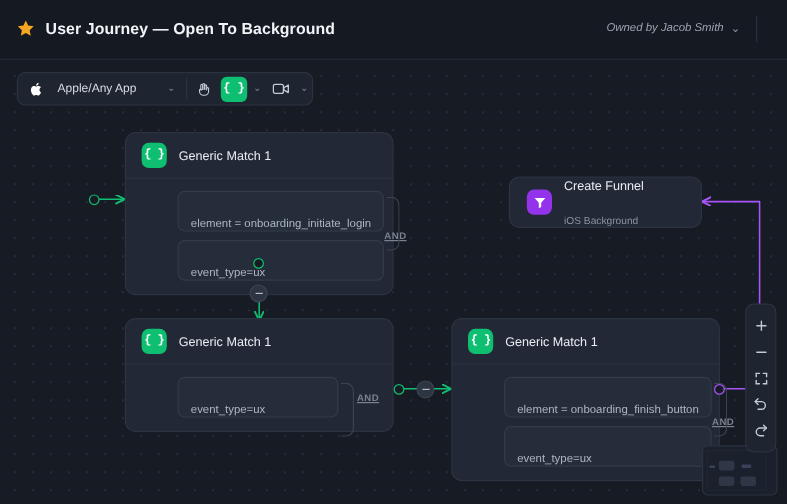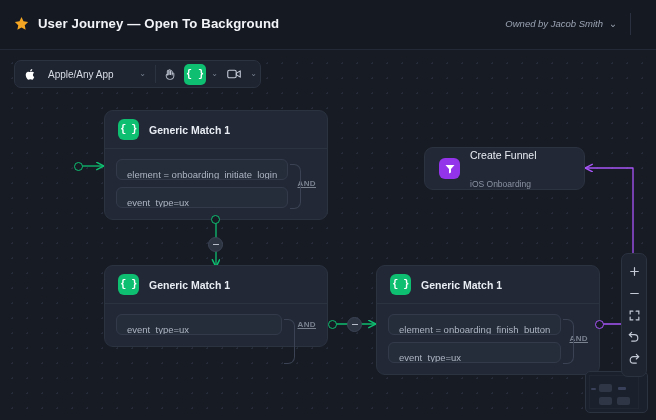--- a/index.html
+++ b/index.html
@@ -124,35 +124,35 @@
     width: 21px; height: 21px; border-radius: 6px;
     display: flex; align-items: center; justify-content: center;
     flex: none;
   }
   .node-badge.green { background: #0fbf71; }
   .node-badge.purple { background: #9333ea; }
   .node-badge .braces {
     color: #fff; font-size: 10px; font-weight: bold;
     font-family: "Liberation Mono", monospace; letter-spacing: -0.5px;
   }
-  .node-title { color: #e8ecf3; font-size: 10.5px; font-weight: 700; }
+  .node-title { color: #e8ecf3; font-size: 10.5px; font-weight: 400; }
   .node-body {
     position: relative;
     padding: 10px 11px 11px 11px;
     display: flex; gap: 0;
   }
   .cond-col { display: flex; flex-direction: column; gap: 7px; flex: 1; }
   .cond-pill {
     background: #252c3a;
     border: 1px solid #333b4b;
     border-radius: 6px;
-    height: 21px; line-height: 22px;
-    padding: 4px 10px;
+    height: 32px; line-height: 22px;
+    padding: 16px 10px;
     color: #aeb6c4; font-size: 9.5px;
-    white-space: nowrap; overflow: hidden;
+    white-space: nowrap; overflow: hidden; margin-left: 32px;
   }
   .and-wrap {
     width: 34px; position: relative;
     display: flex; align-items: center; justify-content: flex-end;
   }
   .and-bracket {
     position: absolute; left: 2px; top: 5px;
     width: 11px; height: 45px;
     border: 1px solid #3a4253;
     border-left: none;
@@ -360,21 +360,21 @@
     <div class="port purple" style="left:595px; top:270px;"></div>
 
     <div class="simple-node" style="left:424px; top:97px; width:161px; height:43px;">
       <span class="node-badge purple">
         <svg width="12" height="12" viewBox="0 0 24 24" aria-hidden="true">
           <path d="M3 4h18l-7 8v7l-4 2v-9z" fill="#ffffff"></path>
         </svg>
       </span>
       <span class="funnel-texts">
         <span class="funnel-title">Create Funnel</span>
-        <span class="funnel-sub">iOS Onboarding</span>
+        <span class="funnel-sub">iOS Background</span>
       </span>
     </div>
 
     <div class="tool-strip">
       <div class="app-select">
         <svg class="apple-glyph" viewBox="0 0 24 28" aria-hidden="true">
           <path d="M17.3 14.6c0-3 2.4-4.4 2.5-4.5-1.4-2-3.5-2.3-4.2-2.3-1.8-.2-3.5 1-4.4 1-.9 0-2.3-1-3.8-1C5.5 7.8 3.6 9 2.6 10.9c-2 3.5-.5 8.7 1.4 11.5.9 1.4 2.1 3 3.6 2.9 1.4-.1 2-.9 3.7-.9s2.2.9 3.8.9c1.5 0 2.5-1.4 3.4-2.8 1.1-1.6 1.5-3.2 1.6-3.3-.1 0-3-1.2-3-4.6zM14.6 5.6c.8-1 1.3-2.3 1.2-3.6-1.2 0-2.6.8-3.4 1.8-.7.8-1.4 2.2-1.2 3.5 1.3.1 2.6-.7 3.4-1.7z" fill="#ffffff"></path>
         </svg>
         <span class="lbl">Apple/Any App</span>
         <span class="chev-sm">⌄</span>

